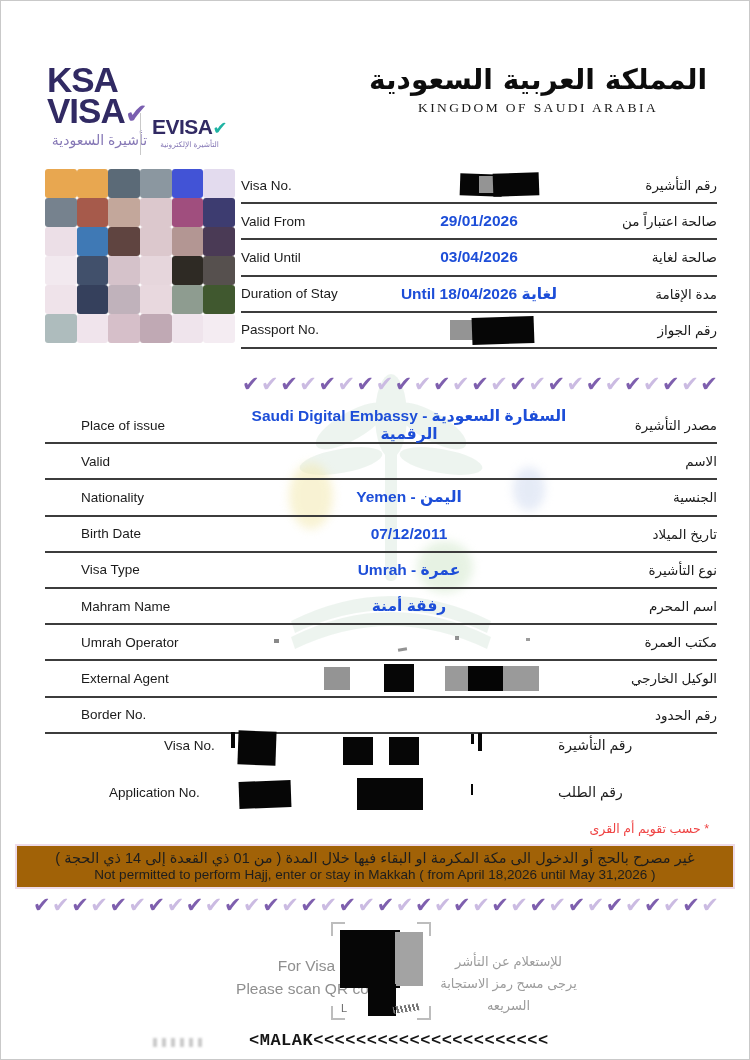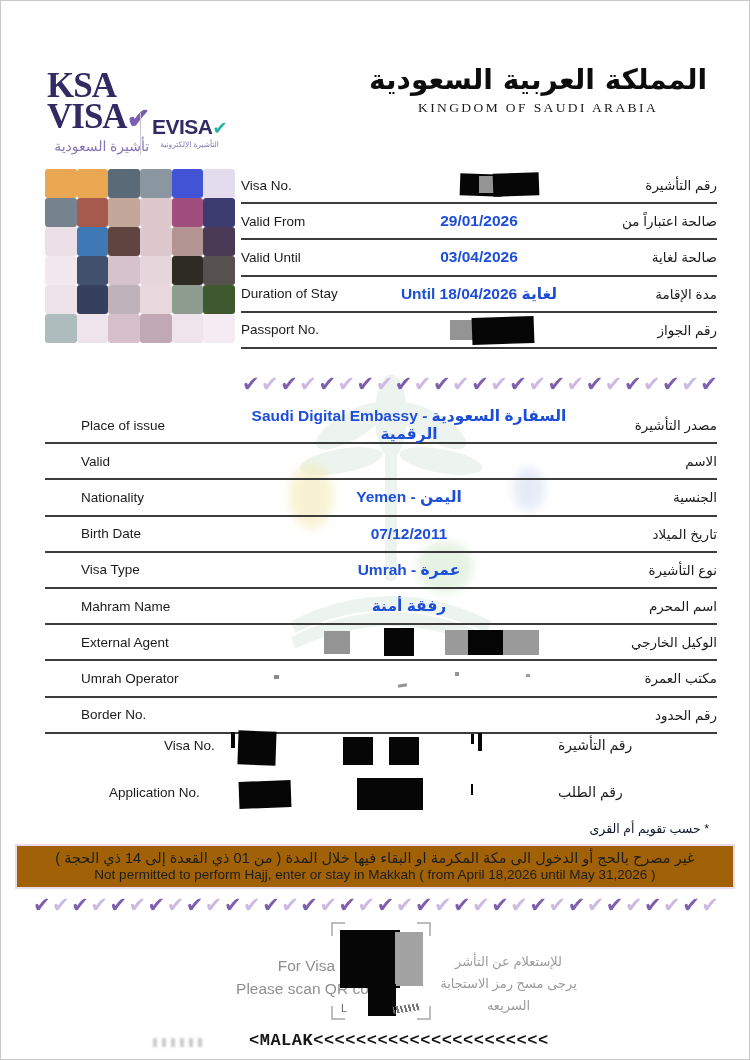--- a/index.html
+++ b/index.html
@@ -4,21 +4,21 @@
 <style>
   * { margin:0; padding:0; box-sizing:border-box; }
   body { background:#e8e8e8; font-family:"Liberation Sans","DejaVu Sans",sans-serif; }
   .page {
     position:relative; width:750px; height:1060px; margin:0 auto;
     background:#ffffff; border:1px solid #c9c9c9; overflow:hidden;
   }
   .abs { position:absolute; }
 
   
-  .ksa-logo { left:46px; top:70px; color:#312a63;font-family:Liberation Serif, serif; }
+  .ksa-logo { left:46px; top:64px; color:#312a63; }
   .ksa-line { font-size:35px; font-weight:800; letter-spacing:-1px; line-height:0.88; }
   .ksa-check { color:#7a5fb0; font-size:28px; }
   .ksa-sub { font-size:14px; color:#8577b5; margin-top:5px; direction:rtl; }
   .logo-divider { left:139px; top:112px; width:1px; height:42px; background:#c9c9c9; }
   .evisa-logo { left:151px; top:114px; color:#312a63; }
   .evisa-line { font-size:21px; font-weight:700; letter-spacing:-0.5px; }
   .evisa-check { color:#1fb3a3; font-size:18px; }
   .evisa-sub { font-size:7.5px; color:#8577b5; margin-top:1px; direction:rtl; text-align:center; }
   .kingdom { right:42px; top:62px; text-align:center; }
   .kingdom-ar { font-size:28px; font-weight:700; color:#0d0d0d; direction:rtl; font-family:"DejaVu Sans",sans-serif; }
@@ -57,21 +57,21 @@
   .chkrow1 { left:241px; top:372px; width:476px; }
   .chkrow2 { left:32px; top:893px; width:686px; }
   .chk-dark { color:#7e5fae; }
   .chk-light { color:#cbbbe2; }
 
   
   .ref-lbl { font-size:13.5px; color:#1b1b1b; }
   .ref-ar { font-size:14px; color:#1b1b1b; direction:rtl; }
 
   
-  .footnote { right:40px; top:820px; font-size:12.5px; color:#0f172a; direction:rtl; }
+  .footnote { right:40px; top:820px; font-size:12.5px; color:#ef4444; direction:rtl; }
   .warning { left:14px; top:843px; width:720px; height:45px; border:2px solid #eedbe9;
     display:flex; flex-direction:column; align-items:center; justify-content:center; background:#a16207; }
   .warning .w-ar { font-size:14.5px; color:#1d1d1d; direction:rtl; line-height:1.2; }
   .warning .w-en { font-size:13.5px; color:#1d1d1d; line-height:1.1; }
 
   
   .qr-en { left:180px; top:953px; width:205px; text-align:right; color:#8f8f8f; font-size:15.5px; line-height:1.5; font-weight:500; }
   .qr-ar { left:430px; top:950px; width:155px; text-align:center; color:#9c9c9c; font-size:13px; line-height:1.7; direction:rtl; }
   .qr-box { left:330px; top:921px; width:100px; height:98px; }
   .corner { position:absolute; width:14px; height:14px; border:2px solid #bdbdbd; }
@@ -254,37 +254,37 @@
       <div class="lbl">Visa Type</div>
       <div class="val">Umrah - عمرة</div>
       <div class="ar">نوع التأشيرة</div>
     </div>
     <div class="row">
       <div class="lbl">Mahram Name</div>
       <div class="val">رفقة أمنة</div>
       <div class="ar">اسم المحرم</div>
     </div>
     <div class="row">
-      <div class="lbl">External Agent</div>
-      <div class="val">
-        <span class="rd rd-g" style="left:26%; top:-11px; width:26px; height:23px;"></span>
-        <span class="rd rd-b" style="left:43%; top:-14px; width:30px; height:28px;"></span>
-        <span class="rd" style="left:60%; top:-12px; width:94px; height:25px; background:linear-gradient(90deg,#9a9a9a 0 24%,#050505 24% 62%,#9a9a9a 62% 100%);"></span>
-      </div>
-      <div class="ar">الوكيل الخارجي</div>
-    </div>
-    <div class="row">
       <div class="lbl">Umrah Operator</div>
       <div class="val">
         <span class="tiny-mark" style="left:12%; top:-3px; width:5px; height:4px; opacity:.6;"></span>
         <span class="tiny-mark" style="left:47%; top:6px; width:9px; height:3px; opacity:.55; transform:rotate(-10deg);"></span>
         <span class="tiny-mark" style="left:63%; top:-6px; width:4px; height:4px; opacity:.55;"></span>
         <span class="tiny-mark" style="left:83%; top:-4px; width:4px; height:3px; opacity:.5;"></span>
       </div>
       <div class="ar">مكتب العمرة</div>
+    </div>
+    <div class="row">
+      <div class="lbl">External Agent</div>
+      <div class="val">
+        <span class="rd rd-g" style="left:26%; top:-11px; width:26px; height:23px;"></span>
+        <span class="rd rd-b" style="left:43%; top:-14px; width:30px; height:28px;"></span>
+        <span class="rd" style="left:60%; top:-12px; width:94px; height:25px; background:linear-gradient(90deg,#9a9a9a 0 24%,#050505 24% 62%,#9a9a9a 62% 100%);"></span>
+      </div>
+      <div class="ar">الوكيل الخارجي</div>
     </div>
     <div class="row">
       <div class="lbl">Border No.</div>
       <div class="val"></div>
       <div class="ar">رقم الحدود</div>
     </div>
   </div>
 
   <div class="abs ref-lbl" style="left:163px; top:737px;">Visa No.</div>
   <span class="rd rd-b" style="left:230px; top:731px; width:4px; height:16px;"></span>

